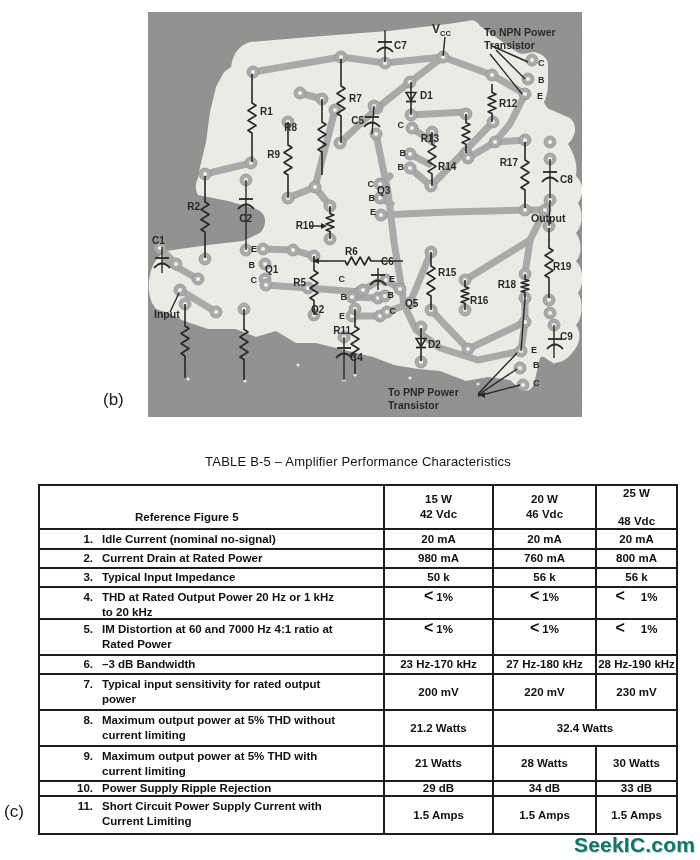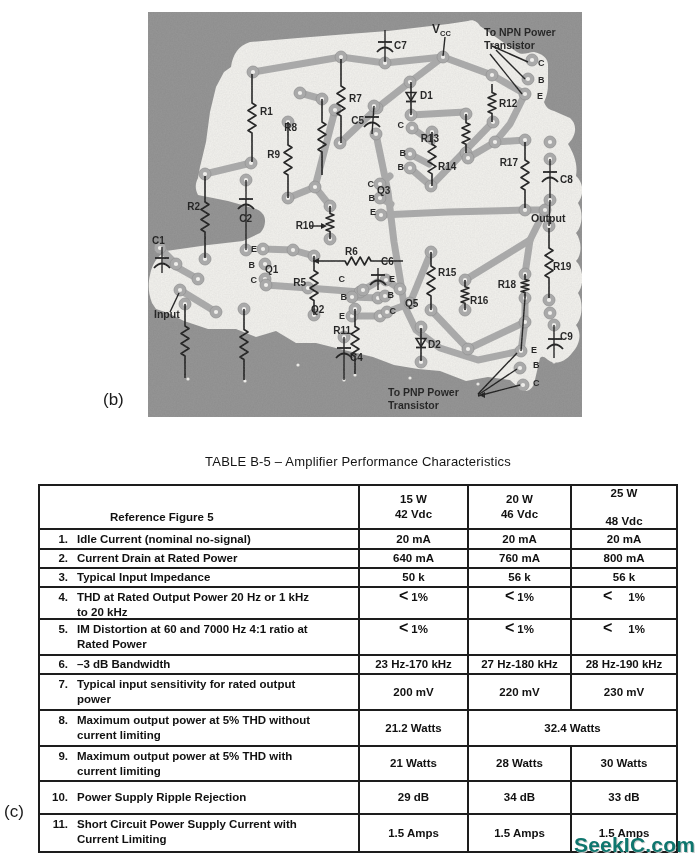--- a/index.html
+++ b/index.html
@@ -7,21 +7,21 @@
         font-family:"Liberation Sans",sans-serif;color:#111;}
   #photo{position:absolute;left:148px;top:12px;width:434px;height:405px;}
   .figlabel{position:absolute;font-size:17px;color:#1a1a1a;font-family:"Liberation Sans",sans-serif;}
   #fig-b{left:103px;top:390px;}
   #fig-c{left:4px;top:802px;}
   #tbl-title{position:absolute;left:38px;top:454px;width:640px;text-align:center;
              font-weight:normal;font-size:13px;letter-spacing:.2px;color:#151515;}
   #tbl{position:absolute;left:38px;top:484px;width:640px;border:2px solid #1d1d1d;
        box-sizing:border-box;background:#fff;}
   .hdr{display:flex;height:42px;}
-  .c0{width:318px;box-sizing:border-box;flex:none;}
+  .c0{width:318px;box-sizing:border-box;flex:none;margin-left:25px;}
   .hdr .c0{display:flex;align-items:flex-end;padding:0 0 5px 70px;font-weight:bold;font-size:11.5px;}
   .cv{box-sizing:border-box;border-left:2px solid #1d1d1d;display:flex;flex-direction:column;
       justify-content:center;align-items:center;font-weight:bold;font-size:11.5px;line-height:15px;}
   .cv1{width:109px;flex:none;}.cv2{width:103px;flex:none;}.cv3{flex:1;gap:13px;}
   .trow{display:flex;border-top:2px solid #1d1d1d;box-sizing:border-box;}
   .trow .c0{display:flex;padding:1px 4px 1px 0;font-weight:bold;font-size:11.5px;line-height:15px;}
   .trow .num{width:28px;text-align:right;flex:none;}
   .trow .lbl{padding-left:9px;}
   .trow .cv{flex-direction:row;}
   .trow.single .c0{align-items:center;}
@@ -432,21 +432,21 @@
         <div class="cv cv2">20 mA</div>
         <div class="cv cv3">20 mA</div>
       </div>
       <div class="trow single" style="height: 19px;">
         <div class="c0">
           <div class="num">2.</div>
           <div class="lbl">
             <div>Current Drain at Rated Power</div>
           </div>
         </div>
-        <div class="cv cv1">640 mA</div>
+        <div class="cv cv1">980 mA</div>
         <div class="cv cv2">760 mA</div>
         <div class="cv cv3">800 mA</div>
       </div>
       <div class="trow single" style="height: 19px;">
         <div class="c0">
           <div class="num">3.</div>
           <div class="lbl">
             <div>Typical Input Impedance</div>
           </div>
         </div>
@@ -517,21 +517,21 @@
           <div class="num">9.</div>
           <div class="lbl">
             <div>Maximum output power at 5% THD with</div>
             <div>current limiting</div>
           </div>
         </div>
         <div class="cv cv1">21 Watts</div>
         <div class="cv cv2">28 Watts</div>
         <div class="cv cv3">30 Watts</div>
       </div>
-      <div class="trow single" style="height: 33px;">
+      <div class="trow single" style="height: 15px;">
         <div class="c0">
           <div class="num">10.</div>
           <div class="lbl">
             <div>Power Supply Ripple Rejection</div>
           </div>
         </div>
         <div class="cv cv1">29 dB</div>
         <div class="cv cv2">34 dB</div>
         <div class="cv cv3">33 dB</div>
       </div>

